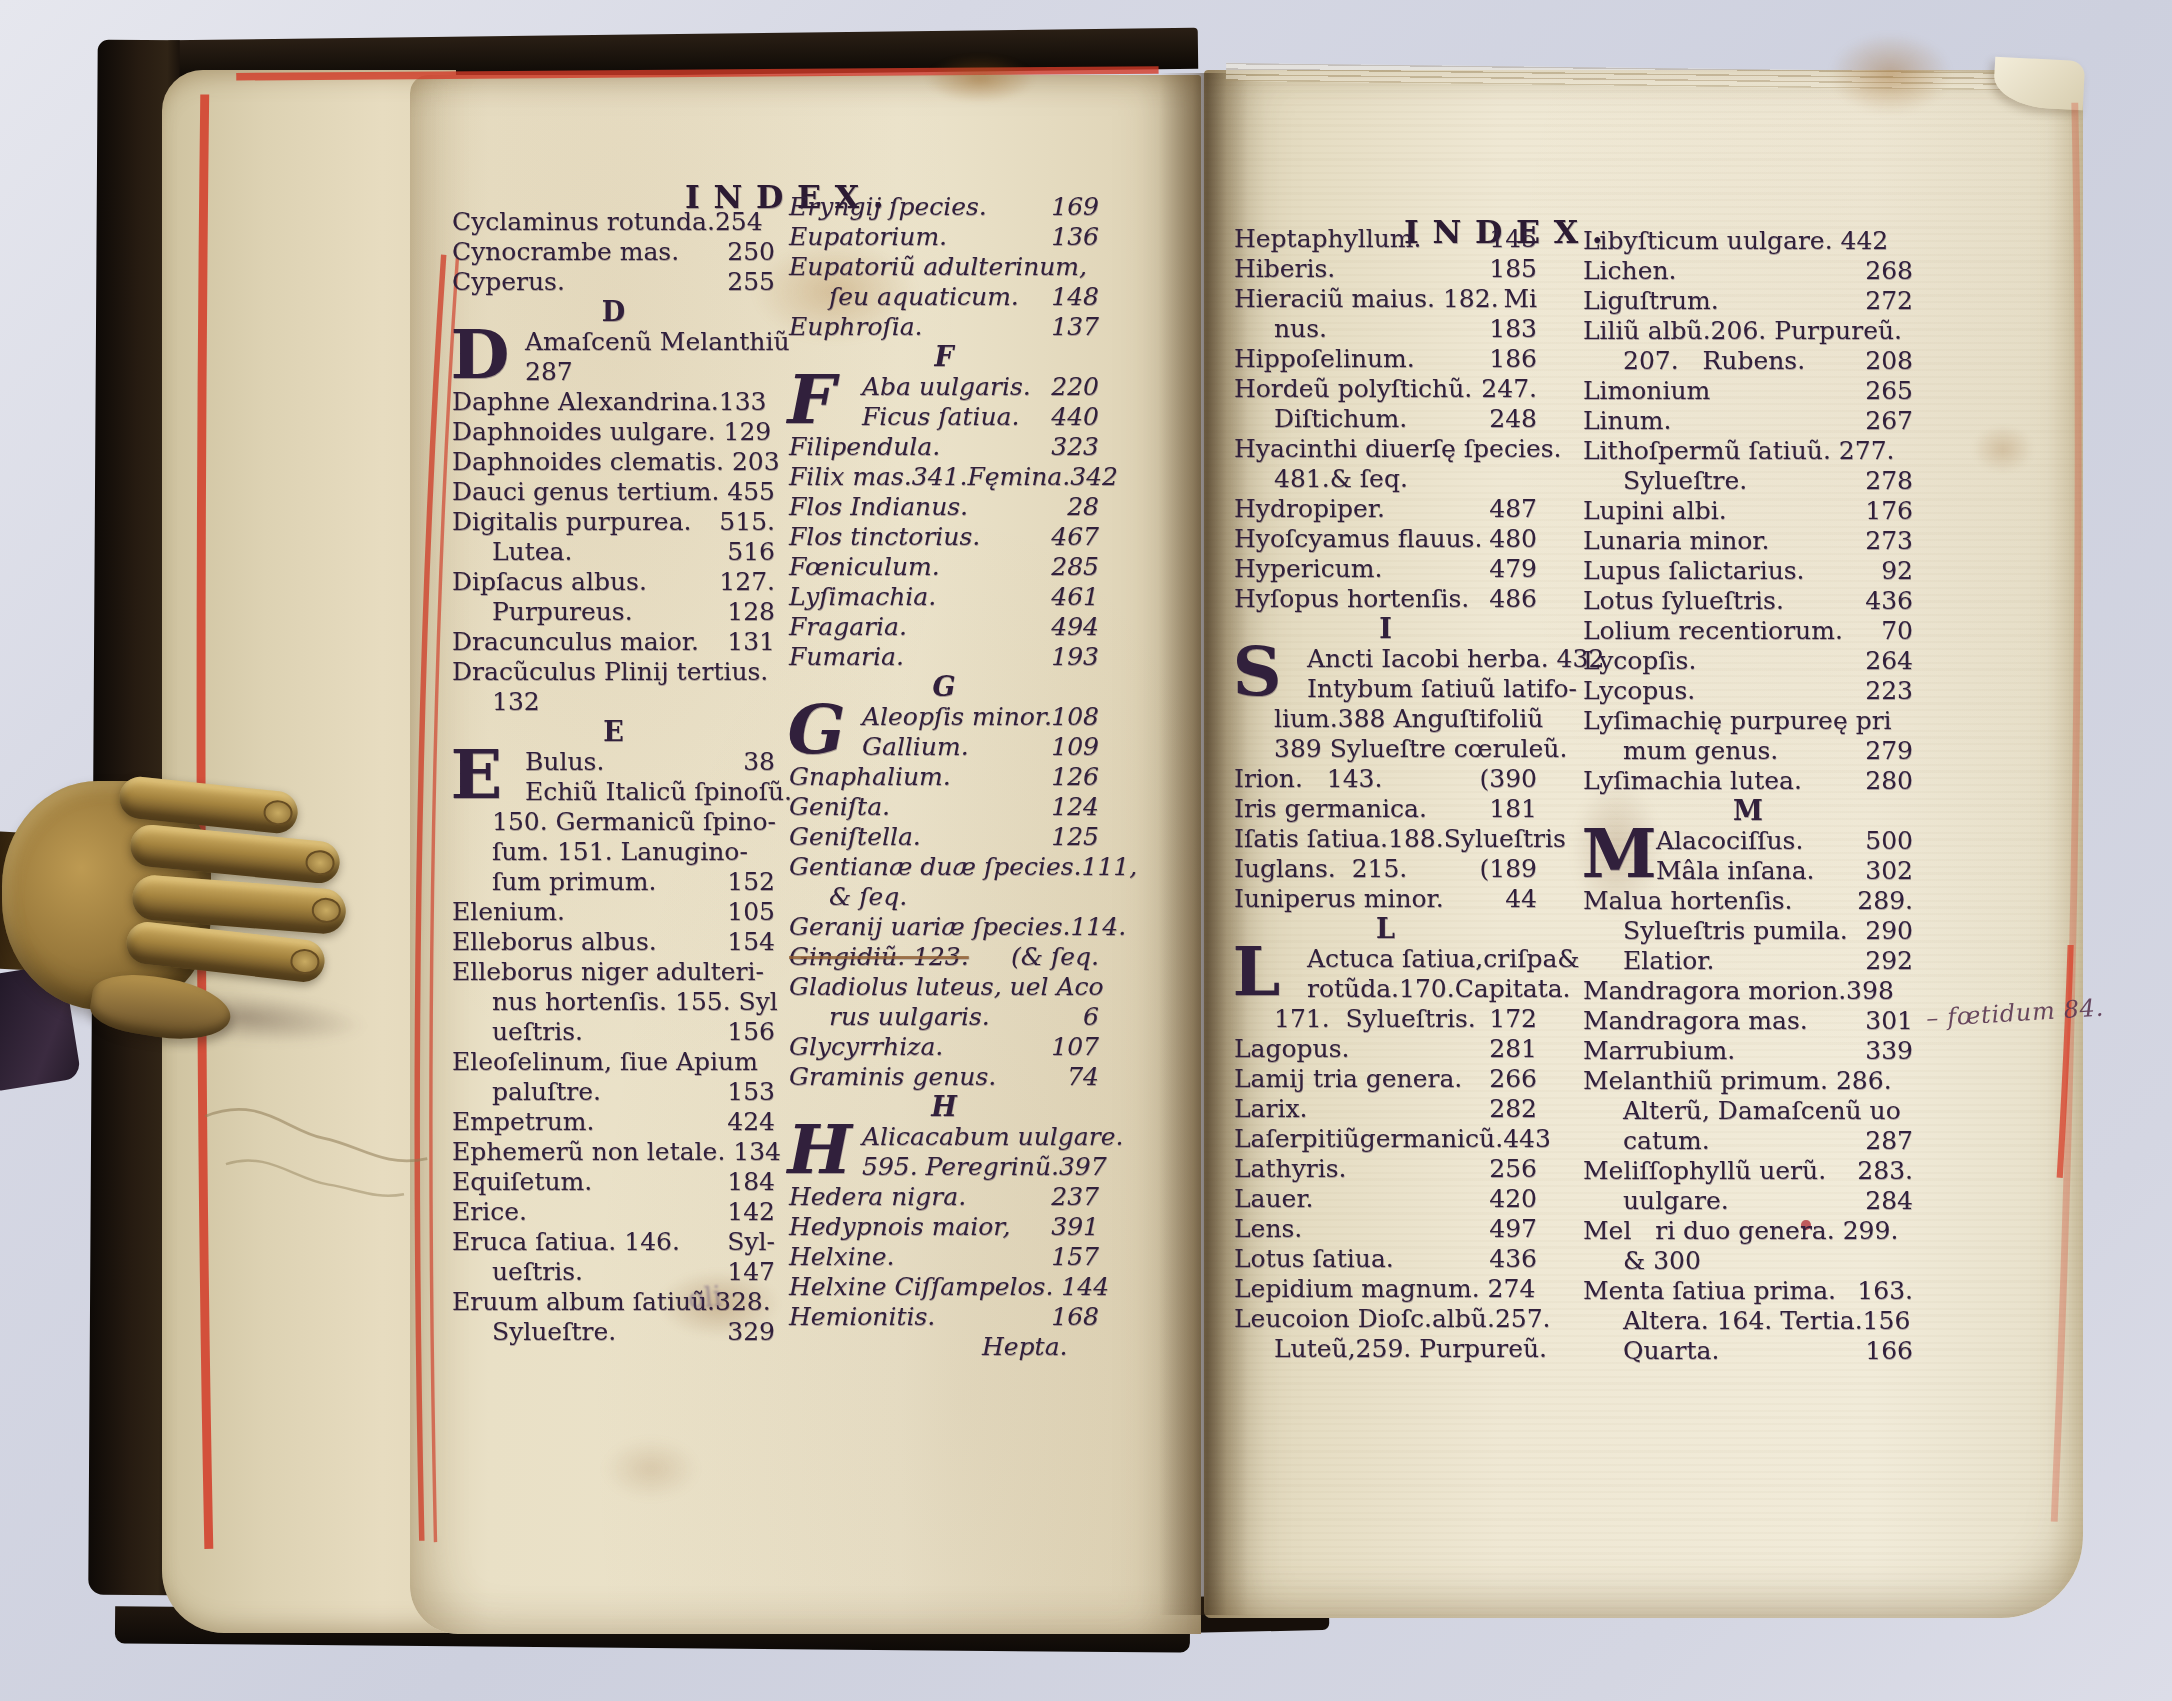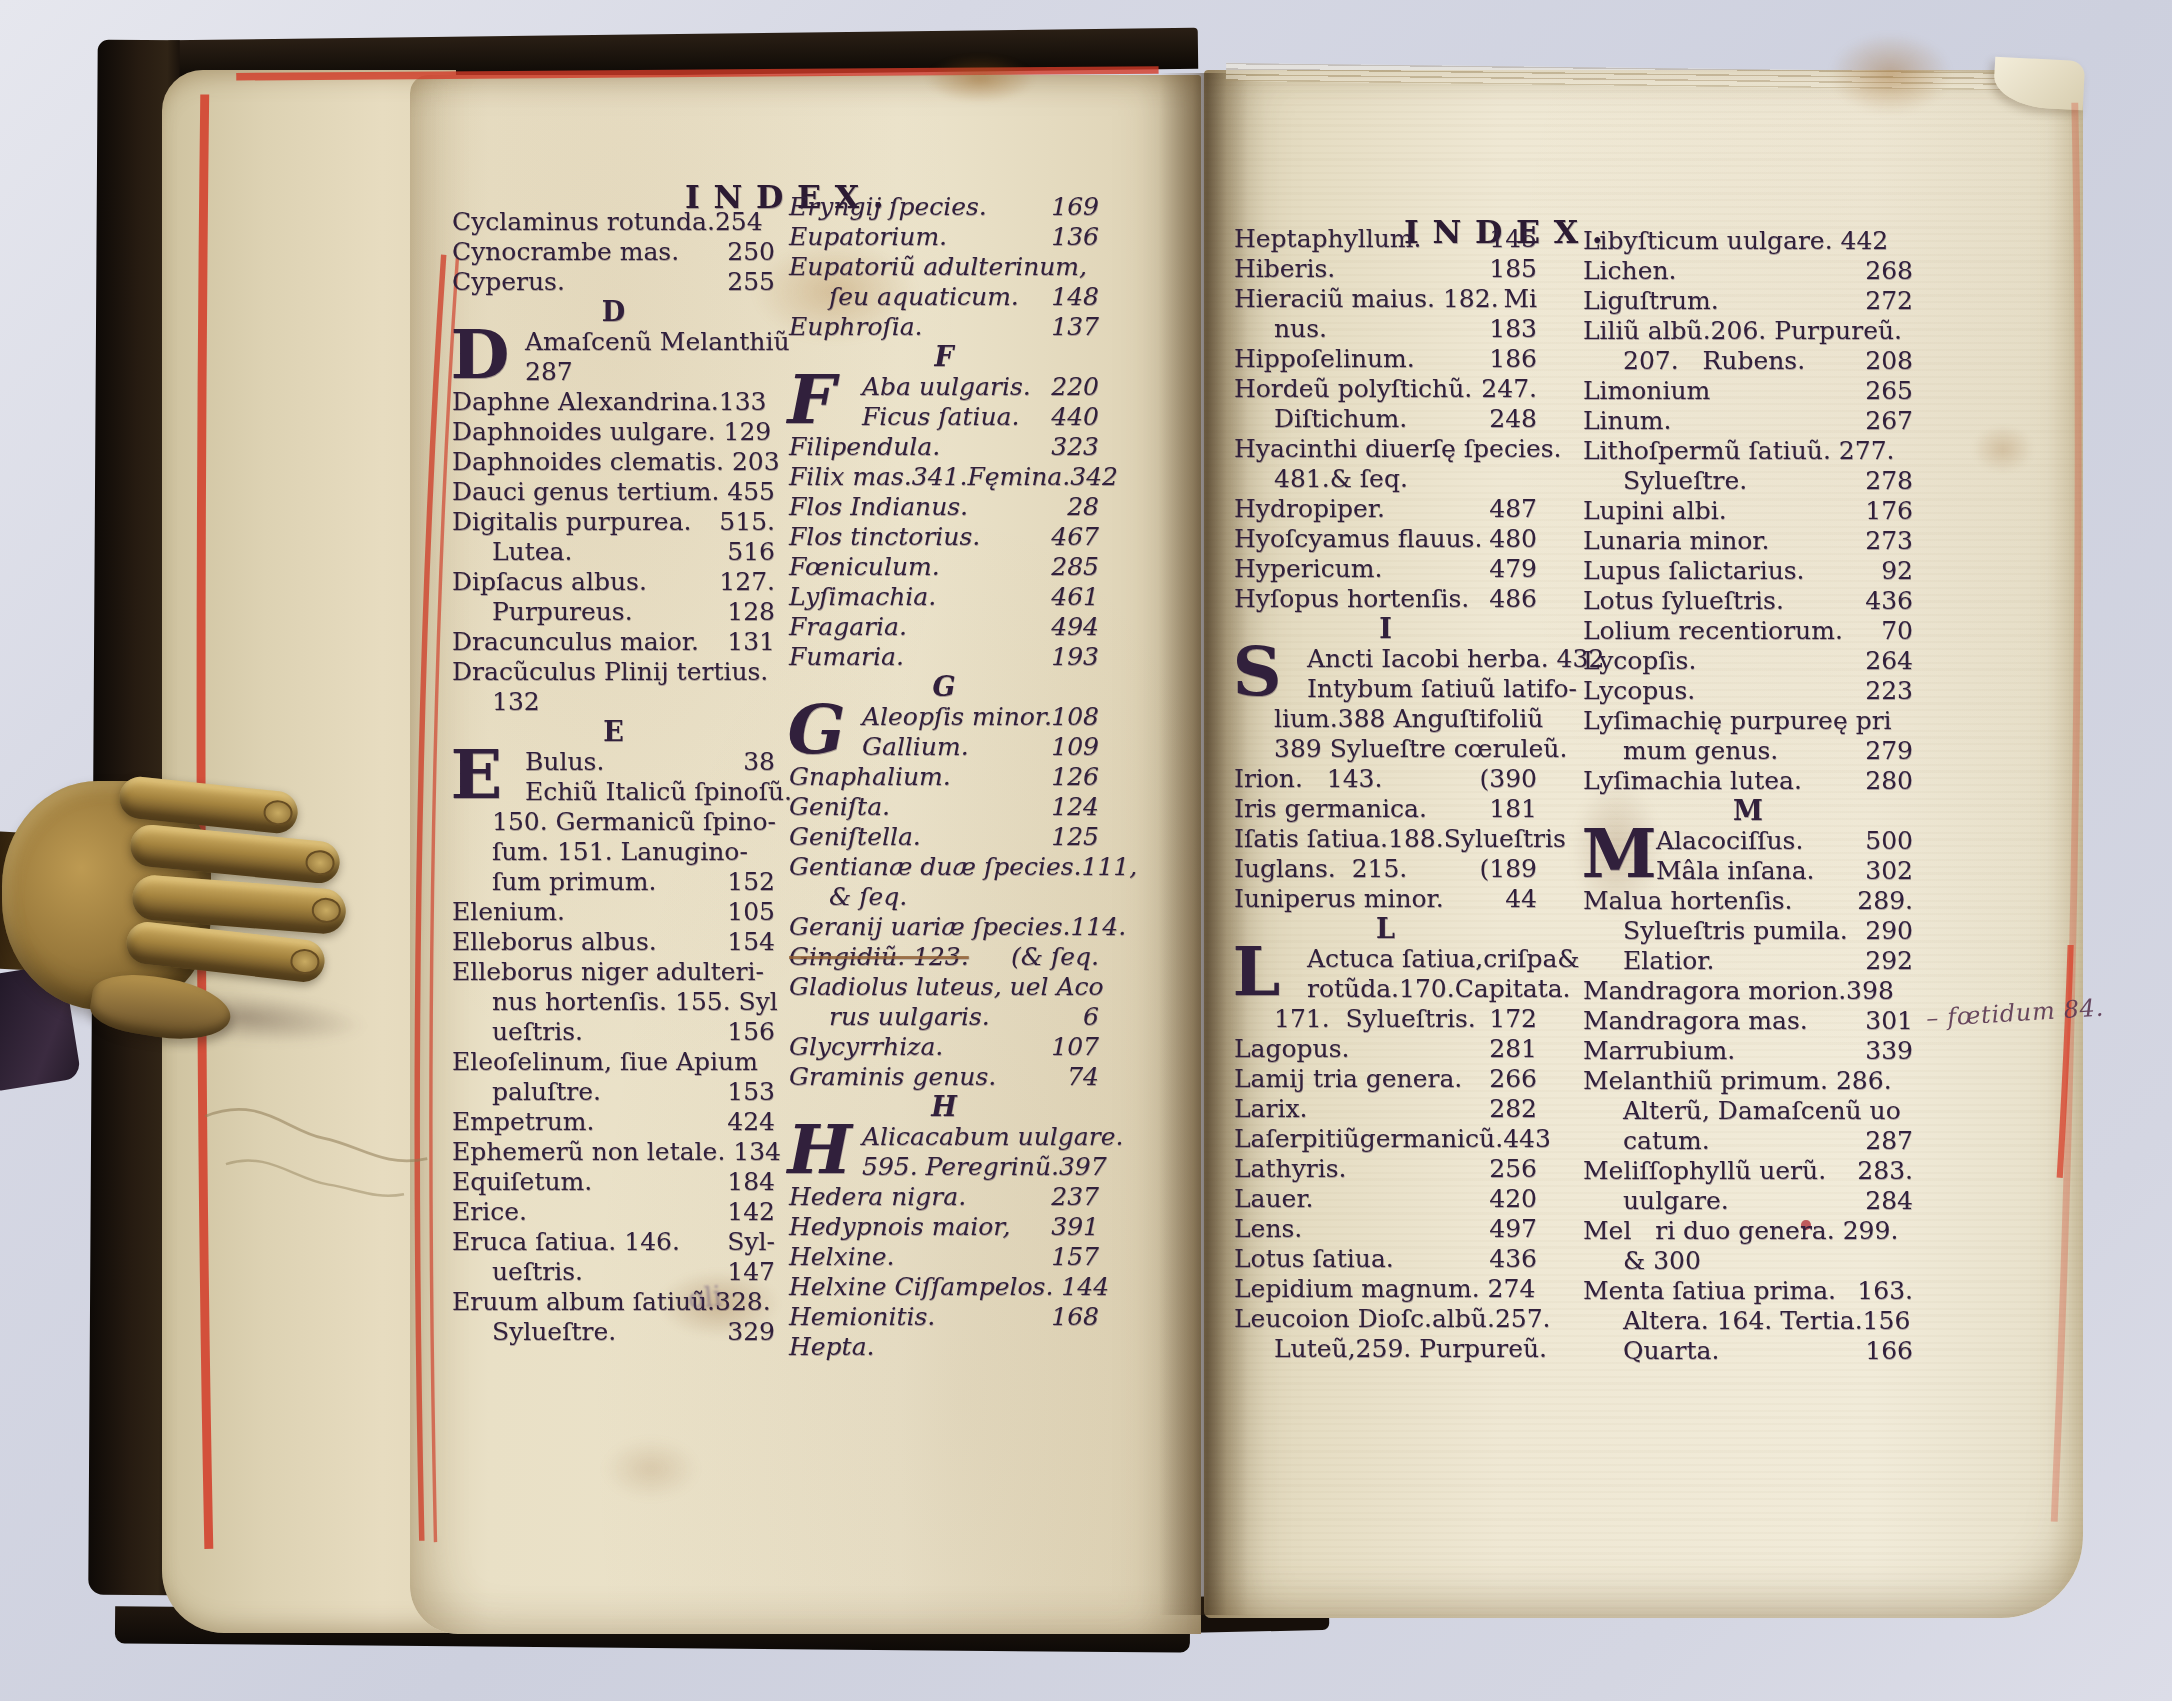--- a/index.html
+++ b/index.html
@@ -57,21 +57,21 @@
     text-shadow:0.4px 0.6px 0.5px rgba(40,22,50,.32);}
   .colL1{left:452px;top:207px;width:323px;}
   .colL2{left:789px;top:192px;width:310px;font-style:italic;}
   .colR1{left:1234px;top:224px;width:303px;}
   .colR2{left:1583px;top:226px;width:330px;}
   .line{position:relative;height:30px;}
   .line .num{position:absolute;right:0;top:0;}
   .line.i1{padding-left:40px;}
   .line.i2{padding-left:73px;}
   .line.sec{text-align:center;font-size:27px;font-weight:bold;}
-  .line.catch{text-align:left;padding-right:31.5px;}
+  .line.catch{text-align:right;padding-right:31.5px;}
   .cap{position:absolute;left:-1.4px;top:-2.7px;font-size:68px;line-height:60px;font-weight:bold;}
   .strike{text-decoration:line-through;text-decoration-color:rgba(150,100,55,.8);text-decoration-thickness:3.4px;}
   
   .margin-note{position:absolute;left:1926px;top:999px;font-style:italic;font-size:24px;
     color:#5d3a54;transform:rotate(-3.5deg);letter-spacing:0.7px;opacity:.92;}
   .ghost{position:absolute;left:688px;top:1282px;font-size:27px;color:rgba(70,50,110,.4);
     filter:blur(1.1px);transform:rotate(-5deg);}
   
   .stain{position:absolute;border-radius:50%;pointer-events:none;}
   .st1{left:753px;top:240px;width:164px;height:103px;filter:blur(4.1px);

